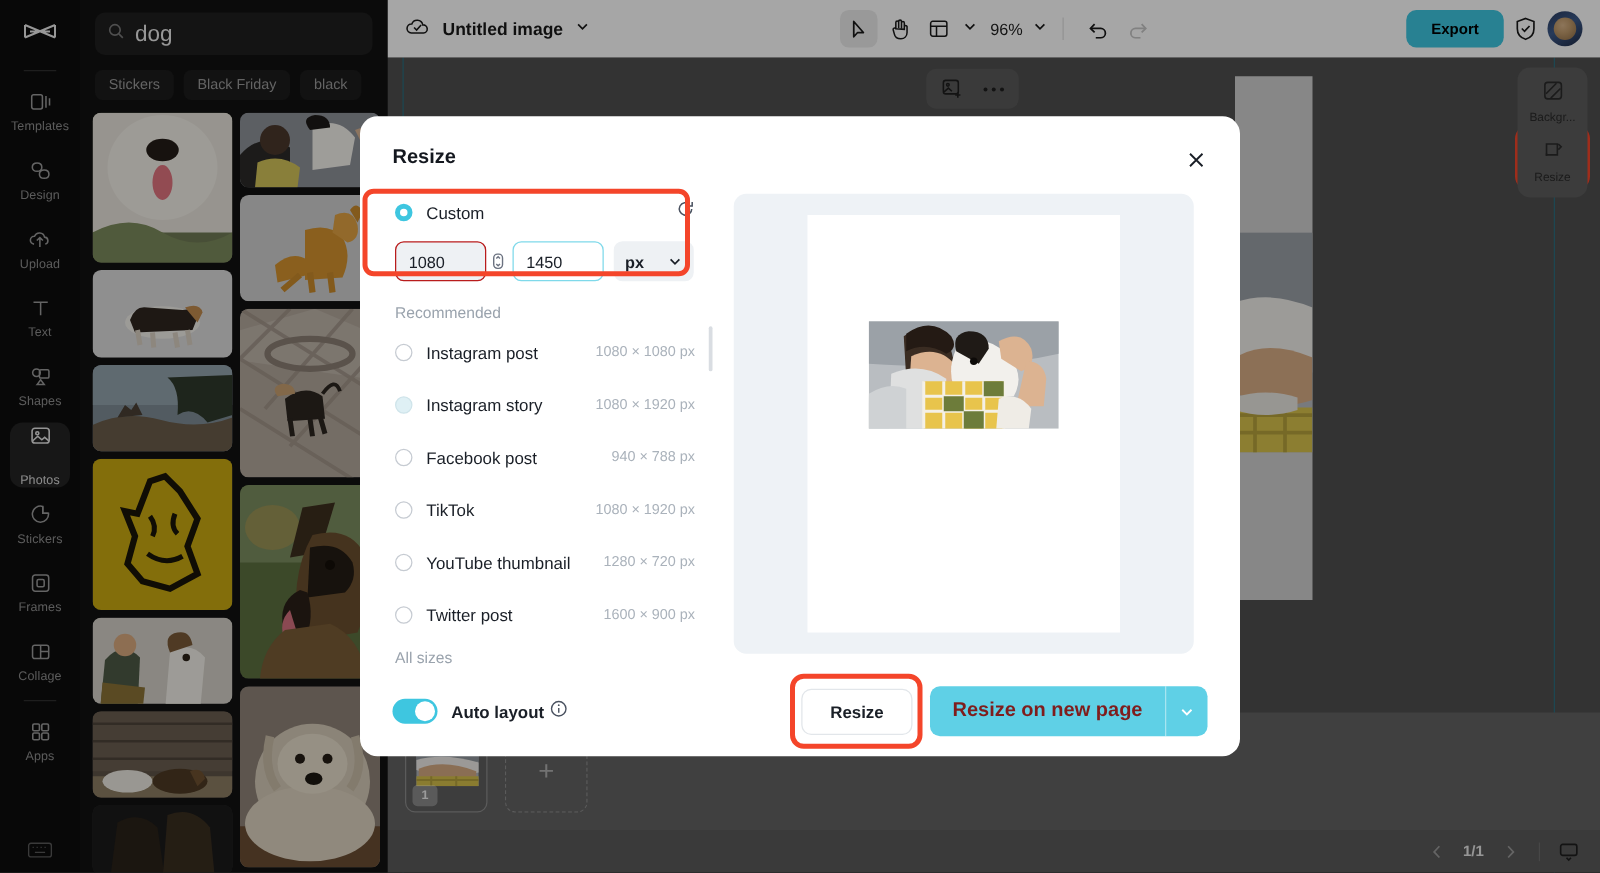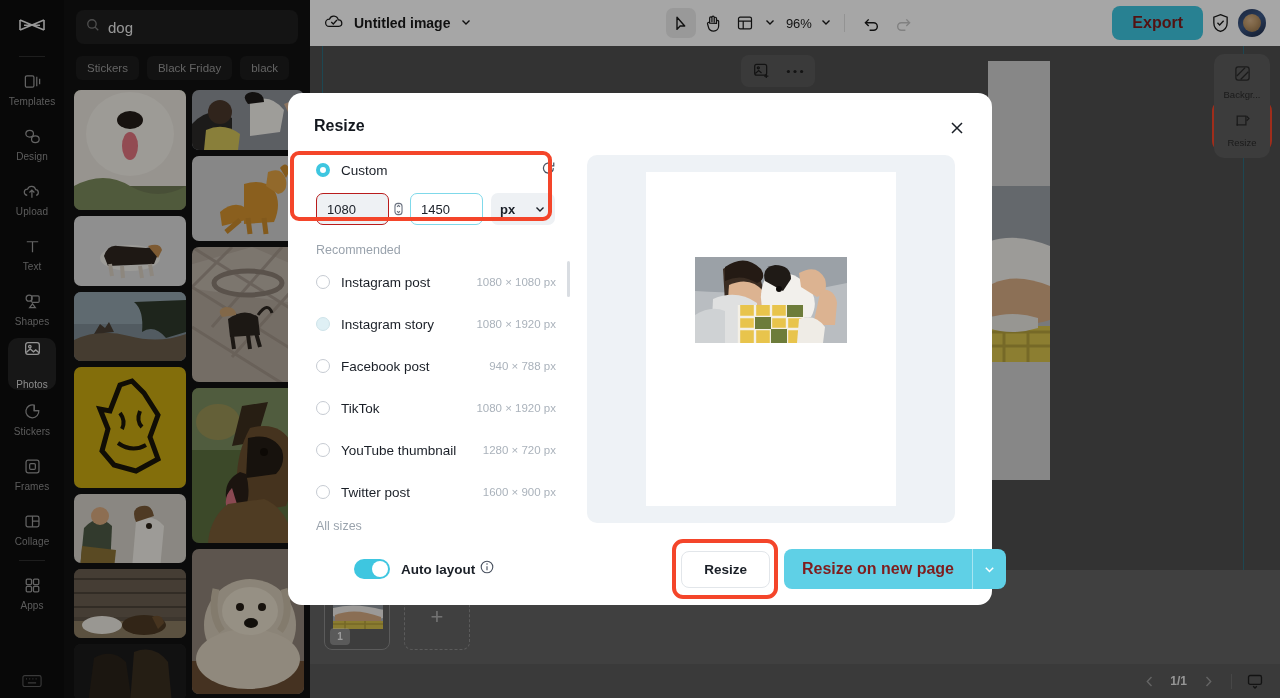--- a/index.html
+++ b/index.html
@@ -37,21 +37,21 @@
     position: absolute; left: 64px; top: 0; width: 246px; height: 698px;
     background: #121212; overflow: hidden; z-index: 4;
   }
   .search-wrap { padding: 10px 12px 0; }
   .search-box {
     height: 34px; background: #1f1f1f; border-radius: 8px;
     display: flex; align-items: center; gap: 8px; padding: 0 10px;
   }
   .search-box input {
     flex: 1; background: transparent; border: 0; outline: none;
-    color: #e8e8e8; font-size: 15px; font-family: "Liberation Sans", sans-serif;
+    color: #e8e8e8; font-size: 18px; font-family: "Liberation Sans", sans-serif;
   }
   .search-box input::placeholder { color: #666; }
   .chips { display: flex; gap: 8px; padding: 12px 12px 10px; overflow: hidden; }
   .chip {
     background: #1c1c1c; color: #9a9a9a; font-size: 11.5px;
     padding: 6px 11px; border-radius: 6px; white-space: nowrap; cursor: pointer;
   }
   .grid { display: flex; gap: 6px; padding: 0 10px; height: 610px; overflow: hidden; }
   .gcol { display: flex; flex-direction: column; gap: 6px; width: 112px; }
   .ph { width: 112px; border-radius: 7px; overflow: hidden; position: relative; background:#2a2a2a; }
@@ -66,21 +66,21 @@
   .tb-center { display: flex; align-items: center; gap: 2px; margin-left: auto; }
   .tb-btn {
     width: 30px; height: 30px; border-radius: 7px;
     display: flex; align-items: center; justify-content: center; cursor: pointer;
   }
   .tb-btn.sel { background: #ececec; }
   .zoomlbl { font-size: 13px; color: #222; margin-left: 8px; }
   .divider-v { width: 1px; height: 18px; background: #e2e2e2; margin: 0 10px; }
   .tb-right { display: flex; align-items: center; gap: 8px; margin-left: auto; }
   .export-btn {
-    background: #3ec6e0; color: #7f1d1d; font-size: 16px; font-weight: 600;
+    background: #3ec6e0; color: #000000; font-size: 12px; font-weight: 600;
     padding: 8px 20px; border-radius: 8px; border: 0; cursor: pointer;
     font-family: "Liberation Sans", sans-serif;
   }
   .avatar {
     width: 28px; height: 28px; border-radius: 50%; overflow:hidden;
     background: linear-gradient(150deg,#2a3b5e 0%,#3d5a8a 45%,#1e2a45 100%);
     position: relative; cursor: pointer;
   }
   .avatar::after {
     content:''; position:absolute; left:5px; top:5px; width:18px; height:18px;
@@ -206,21 +206,21 @@
   .m-right {
     position: absolute; left: 299px; top: 62px; width: 368px; height: 368px;
     background: #eef2f6; border-radius: 10px;
     display: flex; align-items: center; justify-content: center;
   }
   .preview-page { width: 250px; height: 334px; background: #fff; position: relative; }
   .preview-img { position: absolute; left: 49px; top: 85px; width: 152px; height: 86px; }
 
   .m-foot {
     position: absolute; left: 0; bottom: 0; width: 704px; height: 72px;
-    display: flex; align-items: center; padding: 0 26px; margin-left: 40px;
+    display: flex; align-items: center; padding: 0 26px;
   }
   .toggle {
     width: 36px; height: 20px; border-radius: 10px; background: #3ec6e0;
     position: relative; cursor: pointer; flex:none;
   }
   .toggle::after {
     content:''; position:absolute; right:2px; top:2px; width:16px; height:16px;
     border-radius:50%; background:#fff;
   }
   .auto-lbl { font-size: 13.5px; color: #1a1f27; font-weight:600; margin-left: 11px; }

